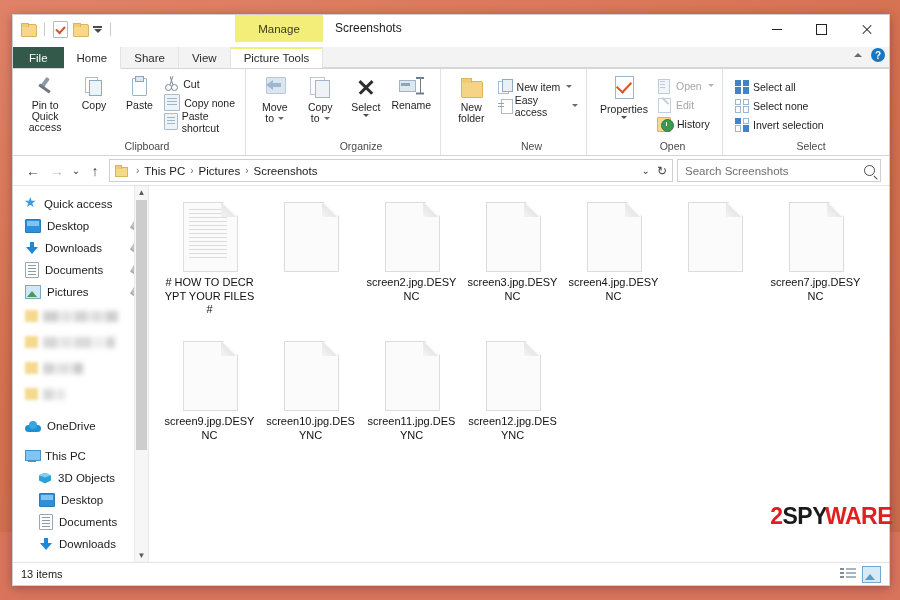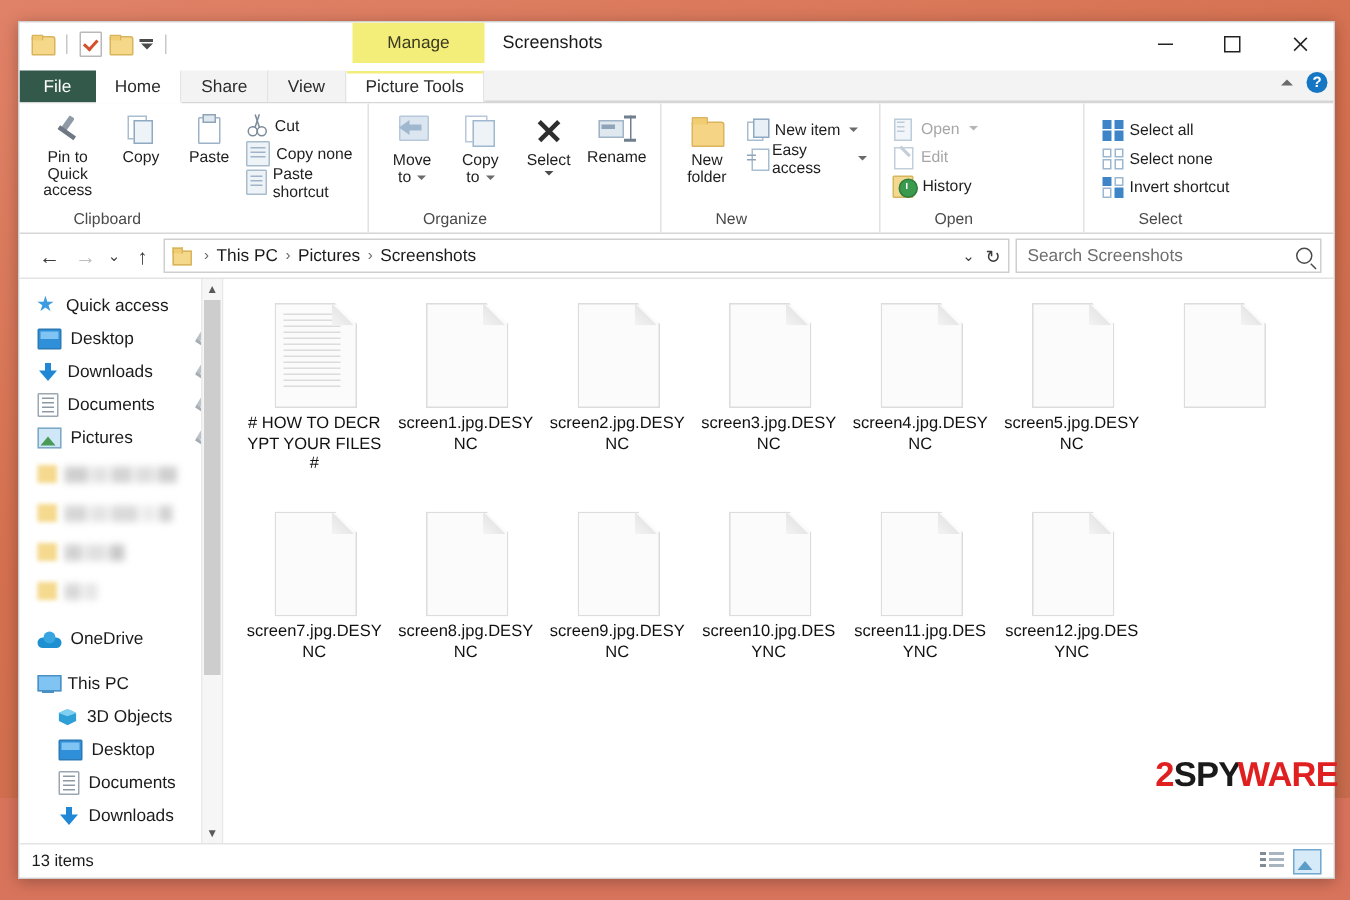--- a/index.html
+++ b/index.html
@@ -113,21 +113,21 @@
   .ribbon {
     height:86px; background:#fff; border-bottom:1px solid #d6d6d6;
     display:flex; flex:none; position:relative;
   }
   .rgroup {
     display:flex; flex-direction:column; justify-content:space-between;
     border-right:1px solid #e2e2e2; padding:3px 0 0 0; position:relative;
   }
   .rgroup .gbody{display:flex;align-items:flex-start;padding:0 6px;}
   .rgroup .gname{
-    font-size:10.5px;color:#4a4a4a;text-align:left;padding-bottom:3px;margin-left:36px;
+    font-size:10.5px;color:#4a4a4a;text-align:center;padding-bottom:3px;margin-left:36px;
   }
   .bigbtn{
     display:flex;flex-direction:column;align-items:center;justify-content:flex-start;
     width:54px;padding-top:3px;font-size:10.5px;color:#1e1e1e;text-align:center;line-height:11px;
   }
   .bigbtn .lbl{margin-top:3px;}
   .bigbtn.wide{width:62px;}
   .smallcol{display:flex;flex-direction:column;gap:2px;padding-top:3px;}
   .smallbtn{
     display:flex;align-items:center;gap:4px;font-size:10.5px;color:#1e1e1e;
@@ -647,20 +647,28 @@
               <span>Easy access</span>
               <span class="caret-sm"></span>
             </div>
           </div>
         </div>
         <div class="gname">New</div>
       </div>
 
       <div class="rgroup" style="width:135px;">
         <div class="gbody">
+          <div class="bigbtn wide">
+            <span class="i i-props">
+                <span></span>
+                <span></span>
+              </span>
+            <span class="lbl">Properties</span>
+            <span class="caret-big"></span>
+          </div>
           <div class="smallcol" style="padding-top:5px;">
             <div class="smallbtn dim">
               <span class="i-open">
                   <span></span>
                   <span></span>
                 </span>
               <span>Open</span>
               <span class="caret-sm caret-dim"></span>
             </div>
             <div class="smallbtn dim">
@@ -704,21 +712,21 @@
                 </span>
               <span>Select none</span>
             </div>
             <div class="smallbtn">
               <span class="i-invert">
                   <i></i>
                   <i></i>
                   <i></i>
                   <i></i>
                 </span>
-              <span>Invert shortcut</span>
+              <span>Invert selection</span>
             </div>
           </div>
         </div>
         <div class="gname">Select</div>
       </div>
     </div>
 
     <div class="addrbar">
       <div class="navbtn">←</div>
       <div class="navbtn dim">→</div>
@@ -856,21 +864,20 @@
               <div class="fold"></div>
             </div>
             <div class="fname"># HOW TO DECRYPT YOUR FILES #</div>
           </div>
 
           <div class="fitem">
             <div class="fileic">
                 <div class="page"></div>
                 <div class="fold"></div>
               </div>
-            <div class="fname">screen1.jpg.DESYNC</div>
           </div>
           <div class="fitem">
             <div class="fileic">
                 <div class="page"></div>
                 <div class="fold"></div>
               </div>
             <div class="fname">screen2.jpg.DESYNC</div>
           </div>
           <div class="fitem">
             <div class="fileic">
@@ -884,42 +891,28 @@
                 <div class="page"></div>
                 <div class="fold"></div>
               </div>
             <div class="fname">screen4.jpg.DESYNC</div>
           </div>
           <div class="fitem">
             <div class="fileic">
                 <div class="page"></div>
                 <div class="fold"></div>
               </div>
-            <div class="fname">screen5.jpg.DESYNC</div>
-          </div>
+          </div>
+
           <div class="fitem">
             <div class="fileic">
                 <div class="page"></div>
                 <div class="fold"></div>
               </div>
-          </div>
-
-          <div class="fitem">
-            <div class="fileic">
-                <div class="page"></div>
-                <div class="fold"></div>
-              </div>
             <div class="fname">screen7.jpg.DESYNC</div>
-          </div>
-          <div class="fitem">
-            <div class="fileic">
-                <div class="page"></div>
-                <div class="fold"></div>
-              </div>
-            <div class="fname">screen8.jpg.DESYNC</div>
           </div>
           <div class="fitem">
             <div class="fileic">
                 <div class="page"></div>
                 <div class="fold"></div>
               </div>
             <div class="fname">screen9.jpg.DESYNC</div>
           </div>
           <div class="fitem">
             <div class="fileic">

